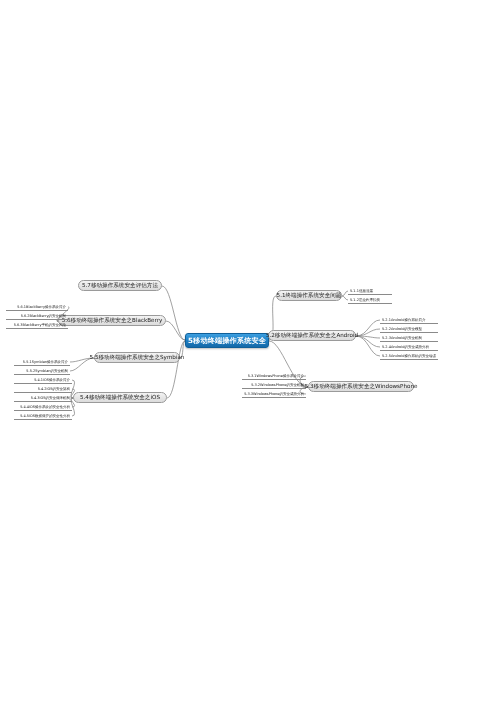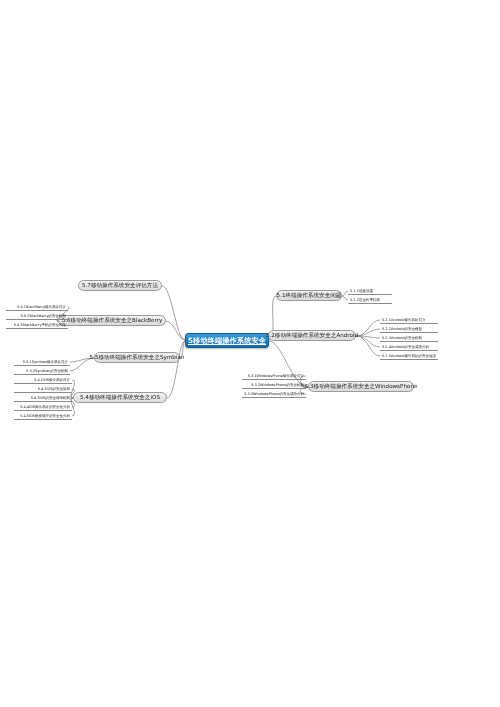--- a/index.html
+++ b/index.html
@@ -116,21 +116,21 @@
 
       <path d="M94,358 C84,358 78,362 70,362"></path>
       <path d="M94,358 C84,358 78,371 70,371"></path>
 
       <path d="M58,321 C52,321 74,307 68,307"></path>
       <path d="M58,321 C52,321 72,316 68,316"></path>
       <path d="M58,321 C52,321 74,325 68,325"></path>
     </g>
   </svg>
 
-  <div class="node root" style="left: 185px; top: 333px; width: 84px; height: 15px; text-decoration: underline;">5移动终端操作系统安全</div>
+  <div class="node root" style="left: 185px; top: 333px; width: 84px; height: 15px;">5移动终端操作系统安全</div>
 
   <div class="node lvl1" style="left: 276px; top: 290px; width: 66px; height: 11px;">5.1终端操作系统安全问题</div>
   <div class="node lvl1" style="left: 268px; top: 330px; width: 88px; height: 11px;">5.2移动终端操作系统安全之Android</div>
   <div class="node lvl1" style="left: 308px; top: 381px; width: 106px; height: 11px;">5.3移动终端操作系统安全之WindowsPhone</div>
 
   <div class="node lvl1" style="left: 73px; top: 392px; width: 94px; height: 11px;">5.4移动终端操作系统安全之iOS</div>
   <div class="node lvl1" style="left: 94px; top: 352px; width: 86px; height: 11px;">5.5移动终端操作系统安全之Symbian</div>
   <div class="node lvl1" style="left: 58px; top: 315px; width: 108px; height: 11px;">5.6移动终端操作系统安全之BlackBerry</div>
   <div class="node lvl1" style="left: 78px; top: 280px; width: 84px; height: 11px;">5.7移动操作系统安全评估方法</div>
 

